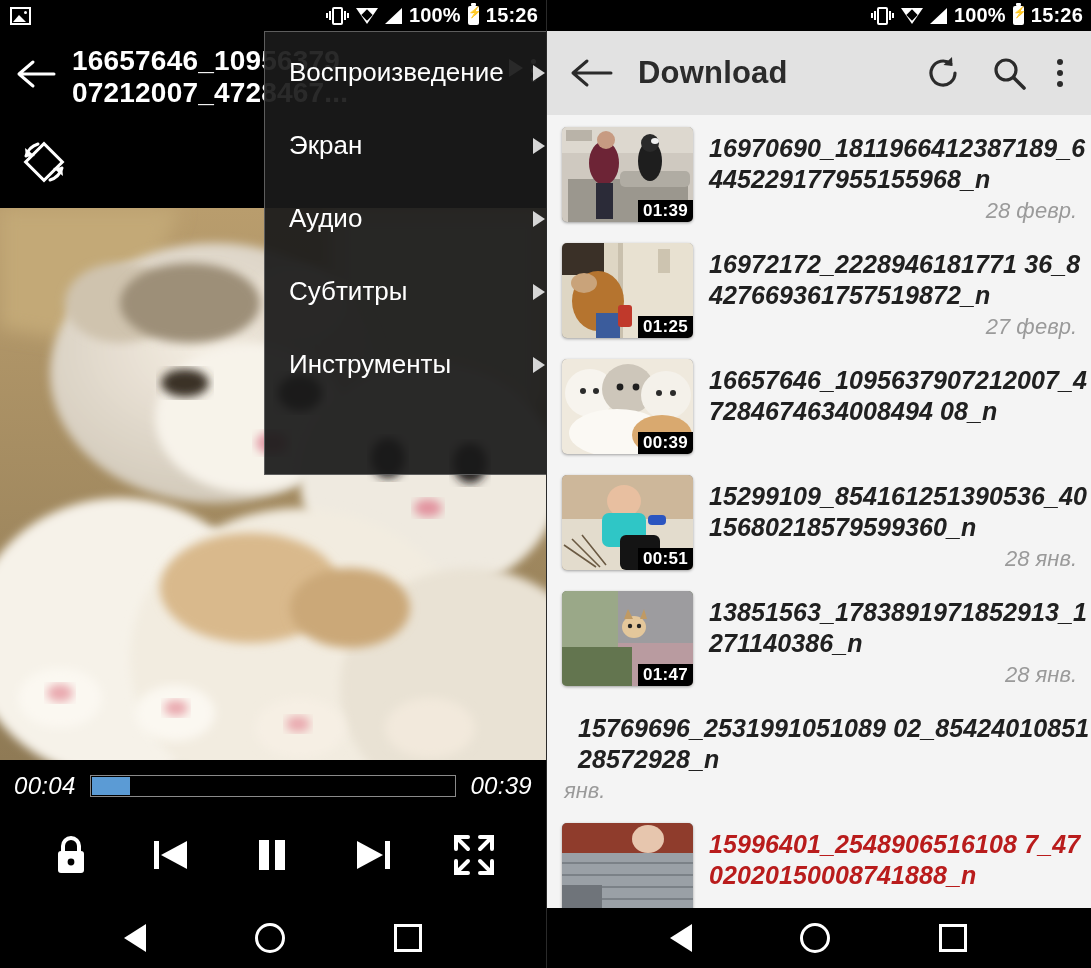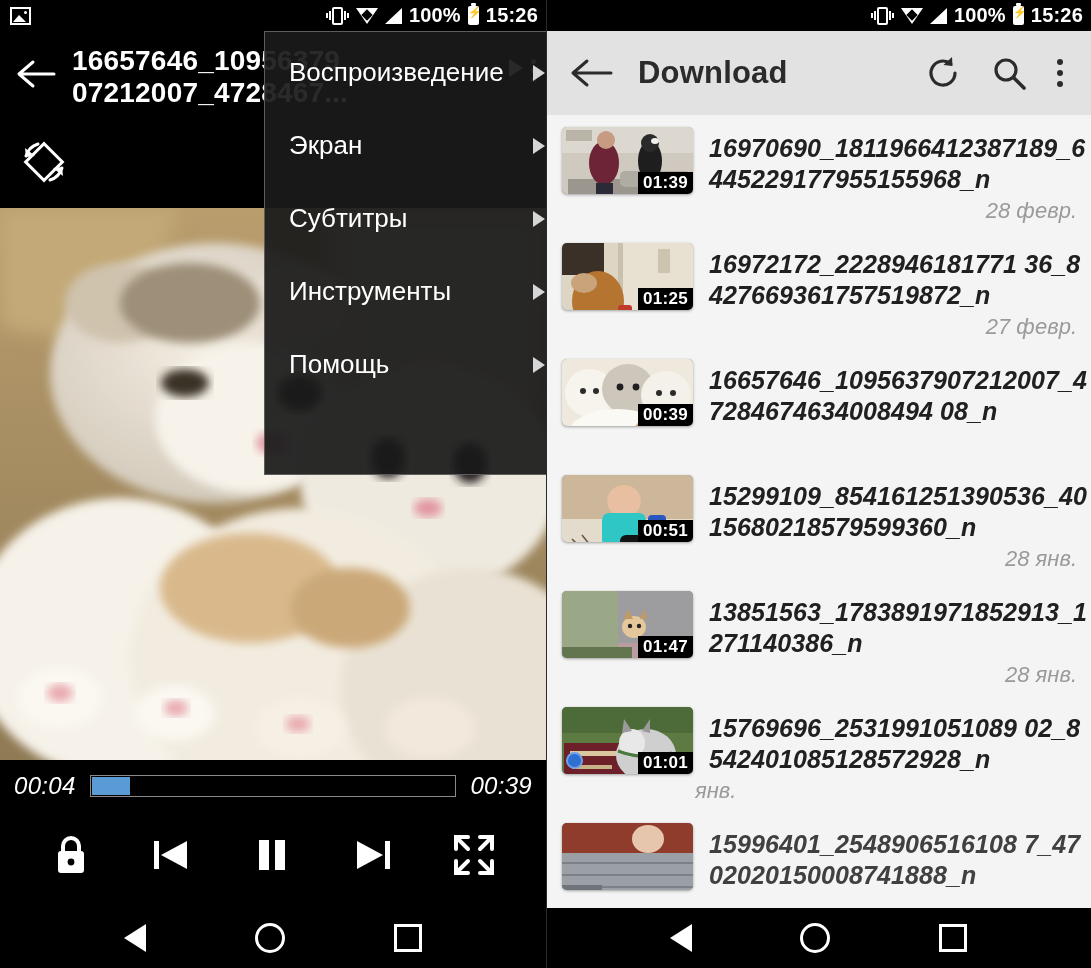--- a/index.html
+++ b/index.html
@@ -90,31 +90,31 @@
   .r-status { height:31px; background:#000; color:#fff; display:flex; align-items:center; padding:0 8px; }
   .r-status .sb-right { margin-left:auto; }
 
   .appbar { height:84px; background:#e2e2e2; display:flex; align-items:center; padding:0 12px 0 0; }
   .ab-back { width:92px; display:flex; align-items:center; justify-content:center; }
   .ab-title { color:#2b2b2b; font-size:31px; font-weight:700; letter-spacing:.2px; }
   .ab-acts { margin-left:auto; display:flex; align-items:center; gap:30px; padding-right:16px; }
 
   .list { position:absolute; left:0; top:119px; width:545px; bottom:0; background:#f4f4f4; }
   .row { display:flex; align-items:flex-start; padding:8px 0 0 16px; position:relative; min-height:116px; }
-  .thumb { position:relative; width:131px; height:67px; border-radius:5px; overflow:hidden; flex:0 0 131px;
+  .thumb { position:relative; width:131px; height:95px; border-radius:5px; overflow:hidden; flex:0 0 131px;
            box-shadow:0 1px 3px rgba(0,0,0,.35); background:#888; }
   .thumb .ph { position:absolute; inset:0; }
   .dur { position:absolute; right:0; bottom:0; background:#000; color:#fff; font-size:17px;
          font-weight:700; padding:1px 5px; letter-spacing:.3px; }
   .thumb .badge { position:absolute; left:4px; bottom:5px; width:17px; height:17px; border-radius:50%;
          background:#2f6fd0; border:2px solid #6fa0e8; }
   .rbody { flex:1; padding:6px 0 0 16px; position:relative;font-style:italic; }
   .rname { color:#202020; font-size:25px; font-weight:700; line-height:1.22; word-break:break-all;
            letter-spacing:.1px; }
-  .rname.link { color:#404040; font-weight:700; }
+  .rname.link { color:#b91c1c; font-weight:700; }
   .rdate { position:absolute; right:14px; color:#9a9a9a; font-size:22px; }
 
   .r-nav { position:absolute; left:0; top:908px; width:545px; height:60px; background:#000; z-index:45;
            display:flex; align-items:center; justify-content:space-around; padding:0 70px; }
 
   .divider { position:absolute; left:546px; top:0; width:1px; height:968px; background:#2a2a2a; z-index:60; }
 </style>
 </head>
 <body>
 
@@ -227,29 +227,29 @@
     <div class="menu">
       <div class="menu-item">
         <span class="lbl">Воспроизведение</span>
         <span class="car"></span>
       </div>
       <div class="menu-item">
         <span class="lbl">Экран</span>
         <span class="car"></span>
       </div>
       <div class="menu-item">
+        <span class="lbl">Аудио</span>
+        <span class="car"></span>
+      </div>
+      <div class="menu-item">
         <span class="lbl">Субтитры</span>
         <span class="car"></span>
       </div>
       <div class="menu-item">
         <span class="lbl">Инструменты</span>
-        <span class="car"></span>
-      </div>
-      <div class="menu-item">
-        <span class="lbl">Помощь</span>
         <span class="car"></span>
       </div>
     </div>
 
     <div class="controls">
       <div class="seekrow">
         <span class="tcur">00:04</span>
         <div class="seek">
           <div class="seek-fill" id="seekfill" style="width: calc(11% - 2px);"></div>
         </div>
@@ -429,37 +429,20 @@
               <circle cx="77" cy="35" r="2.2" fill="#232323"></circle>
             </svg>
             <span class="dur">01:47</span>
           </div>
           <div class="rbody">
             <div class="rname">13851563_1783891971852913_1271140386_n</div>
             <div class="rdate" style="margin-top: 4px; position: relative; text-align: right; right: 14px;">28 янв.</div>
           </div>
         </div>
         <div class="row">
-          <div class="thumb">
-            <svg class="ph" viewBox="0 0 131 95" preserveAspectRatio="none">
-              <rect width="131" height="95" fill="#5c7a42"></rect>
-              <rect x="0" y="0" width="131" height="26" fill="#4d6b38"></rect>
-              <rect x="2" y="36" width="62" height="57" fill="#6d1f2a"></rect>
-              <rect x="8" y="44" width="48" height="5" fill="#d9c7a0"></rect>
-              <rect x="10" y="58" width="40" height="4" fill="#c8b288"></rect>
-              <rect x="10" y="70" width="42" height="4" fill="#c8b288"></rect>
-              <ellipse cx="84" cy="48" rx="30" ry="26" fill="#cfcfcf"></ellipse>
-              <ellipse cx="70" cy="36" rx="13" ry="14" fill="#e8e8e8"></ellipse>
-              <path d="M60 26 L62 12 L70 24 Z M80 24 L88 12 L88 26 Z" fill="#9a9a9a"></path>
-              <path d="M56 44 q26 10 54 2" stroke="#4a7a3c" stroke-width="3" fill="none"></path>
-              <ellipse cx="118" cy="72" rx="16" ry="20" fill="#b9b9b9"></ellipse>
-            </svg>
-            <span class="dur">01:01</span>
-            <span class="badge"></span>
-          </div>
           <div class="rbody">
             <div class="rname">15769696_2531991051089 02_8542401085128572928_n</div>
             <div class="rdate" style="margin-top: 4px; position: relative; text-align: left; right: 14px;">янв.</div>
           </div>
         </div>
         <div class="row">
           <div class="thumb">
             <svg class="ph" viewBox="0 0 131 95" preserveAspectRatio="none">
               <rect width="131" height="95" fill="#8d9196"></rect>
               <rect x="0" y="0" width="131" height="30" fill="#8f3c2c"></rect>

